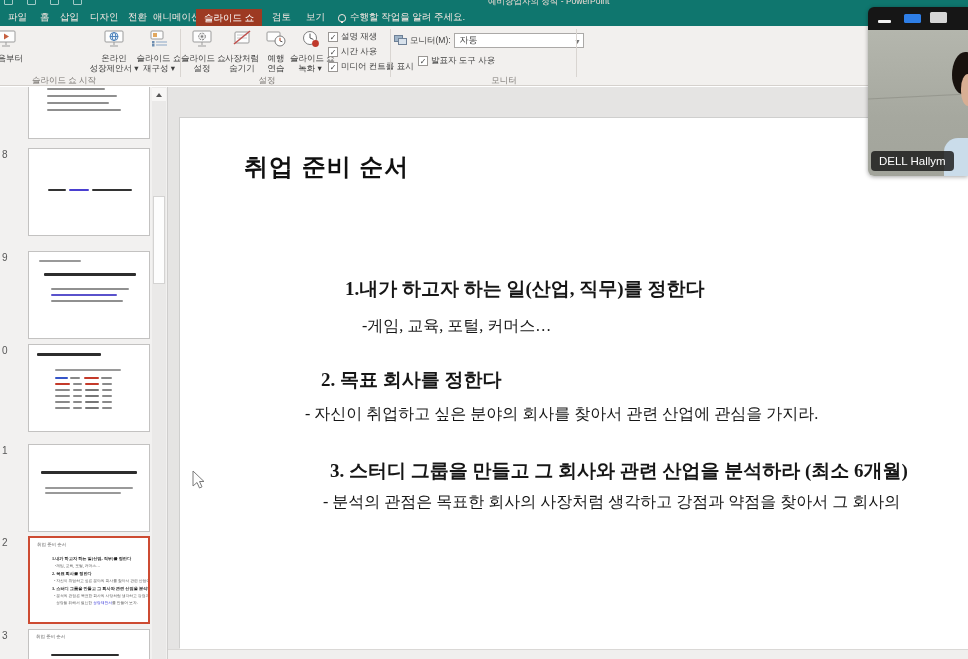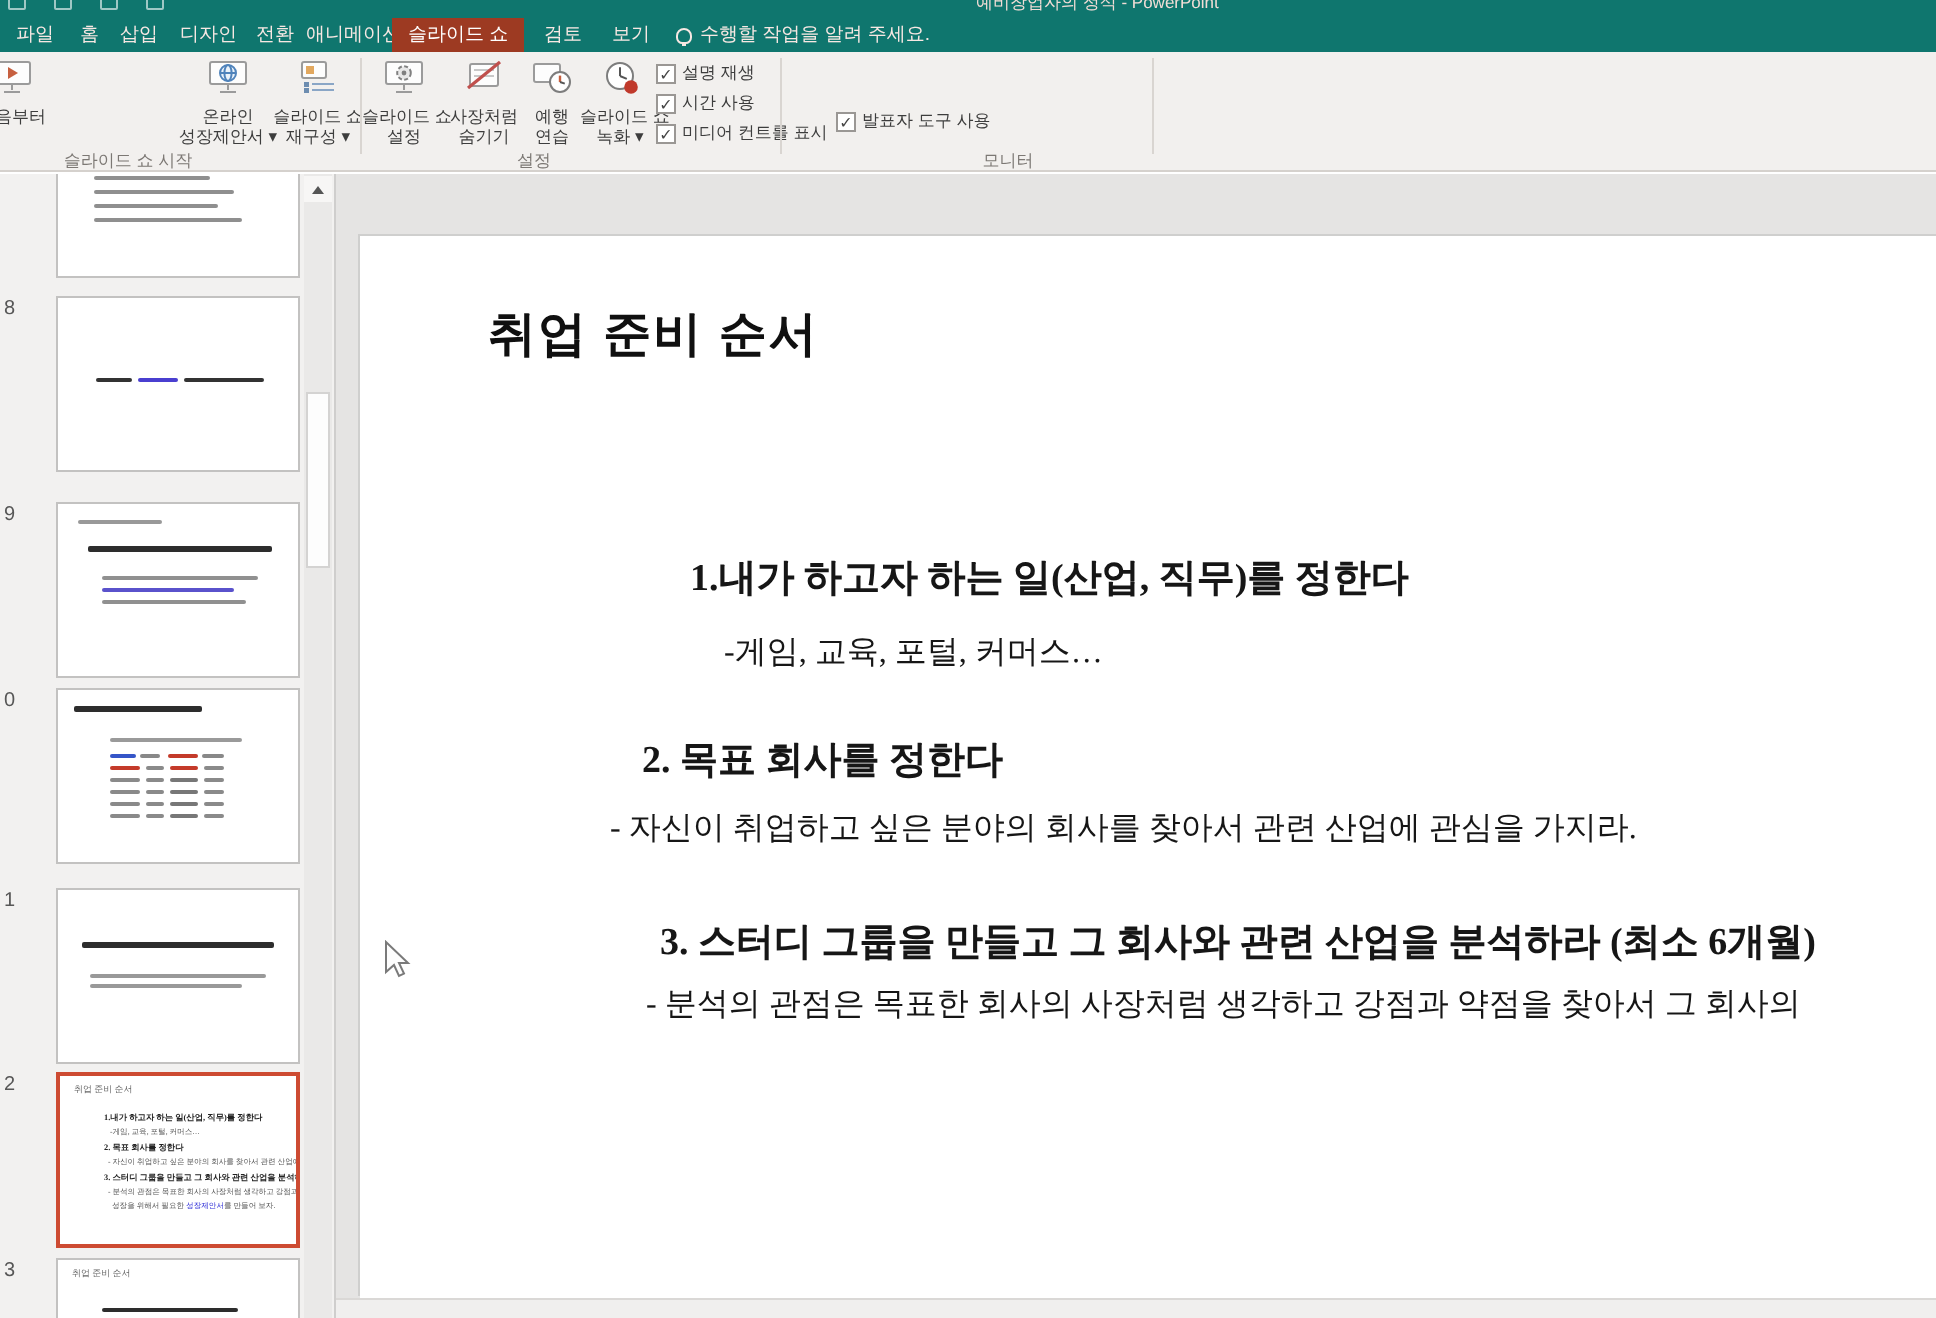--- a/index.html
+++ b/index.html
@@ -191,20 +191,31 @@
       <span class="box">✓</span>
       <span>시간 사용</span>
     </span>
     <span class="cb" style="left:328px;top:35px">
       <span class="box">✓</span>
       <span>미디어 컨트롤 표시</span>
     </span>
     <div class="glabel" style="left:181px;width:172px">설정</div>
     <div class="gsep" style="left:390px"></div>
 
+    <div class="mon-row">
+      <svg width="13" height="11">
+          <rect x="0.5" y="0.5" width="8" height="6" fill="#9fb4c8" stroke="#6f8196"></rect>
+          <rect x="4.5" y="3.5" width="8" height="6" fill="#d8e2ec" stroke="#6f8196"></rect>
+        </svg>
+      <span>모니터(M):</span>
+      <span class="dropdown">
+        <span>자동</span>
+        <span class="caret">▾</span>
+      </span>
+    </div>
     <span class="cb" style="left:418px;top:29px">
       <span class="box">✓</span>
       <span>발표자 도구 사용</span>
     </span>
     <div class="glabel" style="left:434px;width:140px">모니터</div>
     <div class="gsep" style="left:576px"></div>
   </div>
 
   <div class="workarea">
 
@@ -299,14 +310,28 @@
         <div class="serif ssub" style="position:absolute;left:143px;top:374px">- 분석의 관점은 목표한 회사의 사장처럼 생각하고 강점과 약점을 찾아서 그 회사의</div>
       </div>
       <div class="bottom-strip"></div>
     </div>
 
     <svg class="cursor" width="14" height="20">
       <polygon points="1,1 1,16 5,12.5 7.5,18 10,16.8 7.5,11.5 12,11.5" fill="#fdfdfd" stroke="#7a7a7a" stroke-width="1"></polygon>
     </svg>
   </div>
 
+  <div class="webcam">
+    <div class="wc-head">
+      <div class="wc-min"></div>
+      <div class="wc-blue"></div>
+      <div class="wc-rest"></div>
+    </div>
+    <div class="wc-video">
+      <div class="wc-crack"></div>
+      <div class="hair"></div>
+      <div class="face"></div>
+      <div class="shirt"></div>
+      <div class="wc-name">DELL Hallym</div>
+    </div>
+  </div>
 
 </div>
 
 </body></html>

